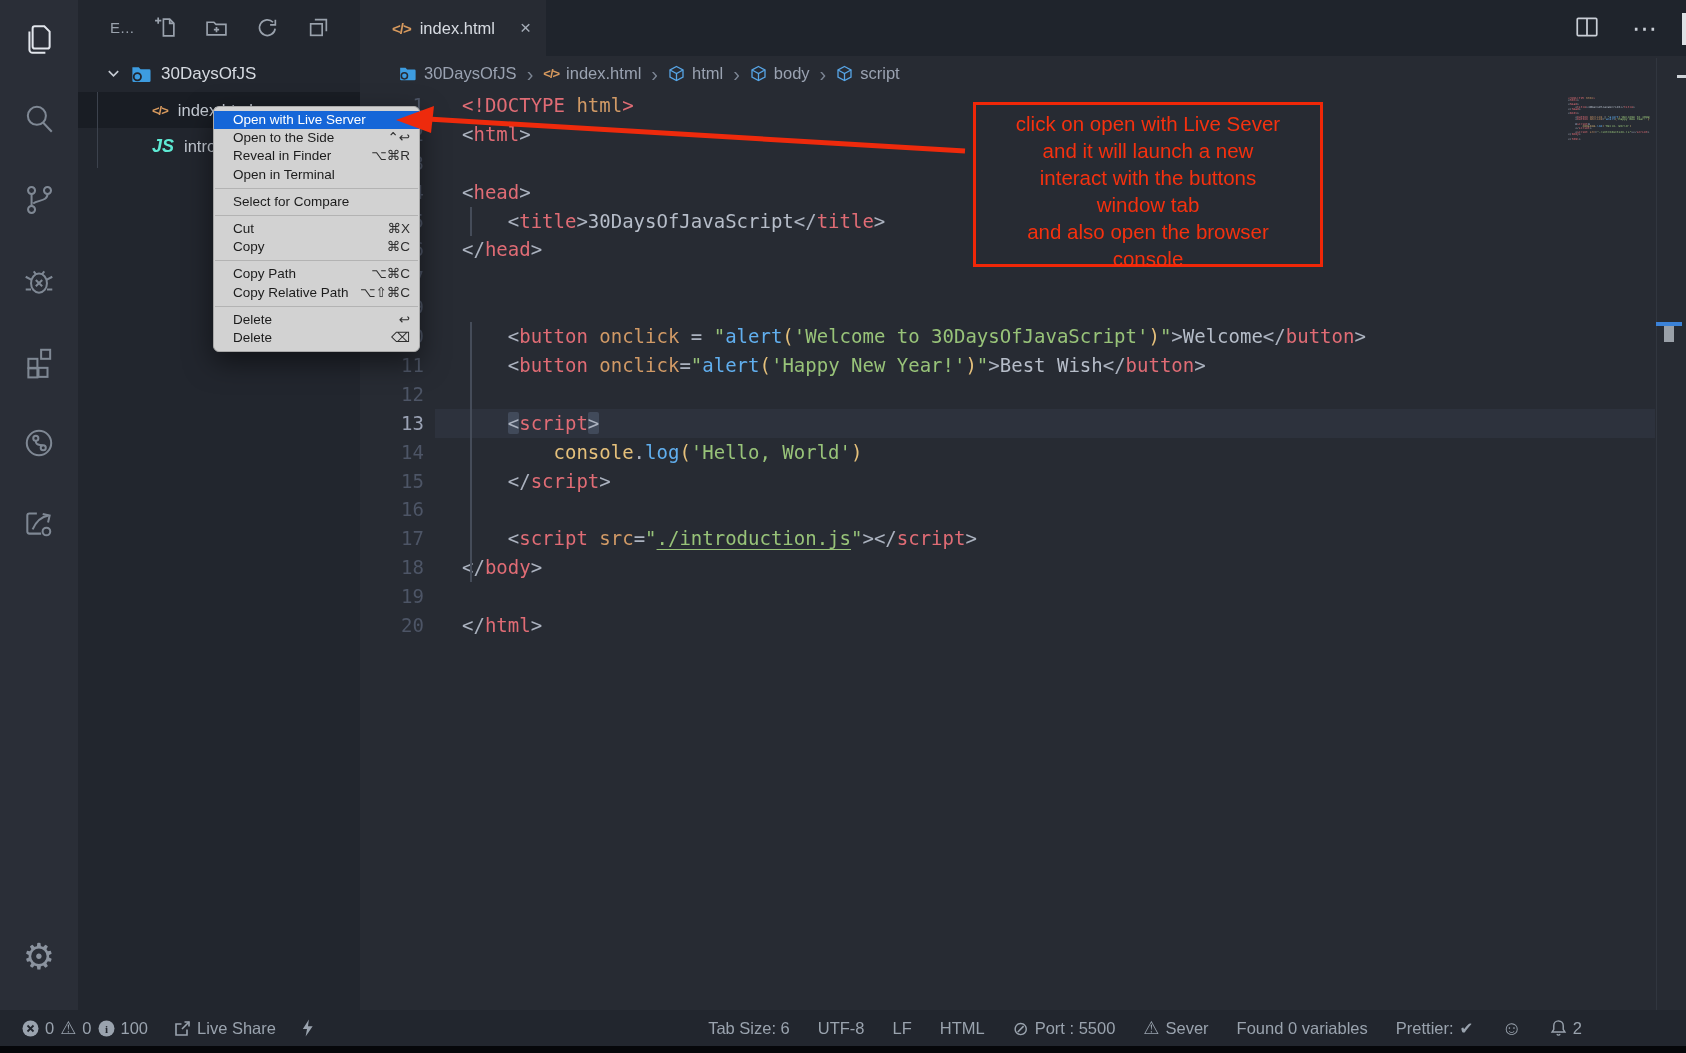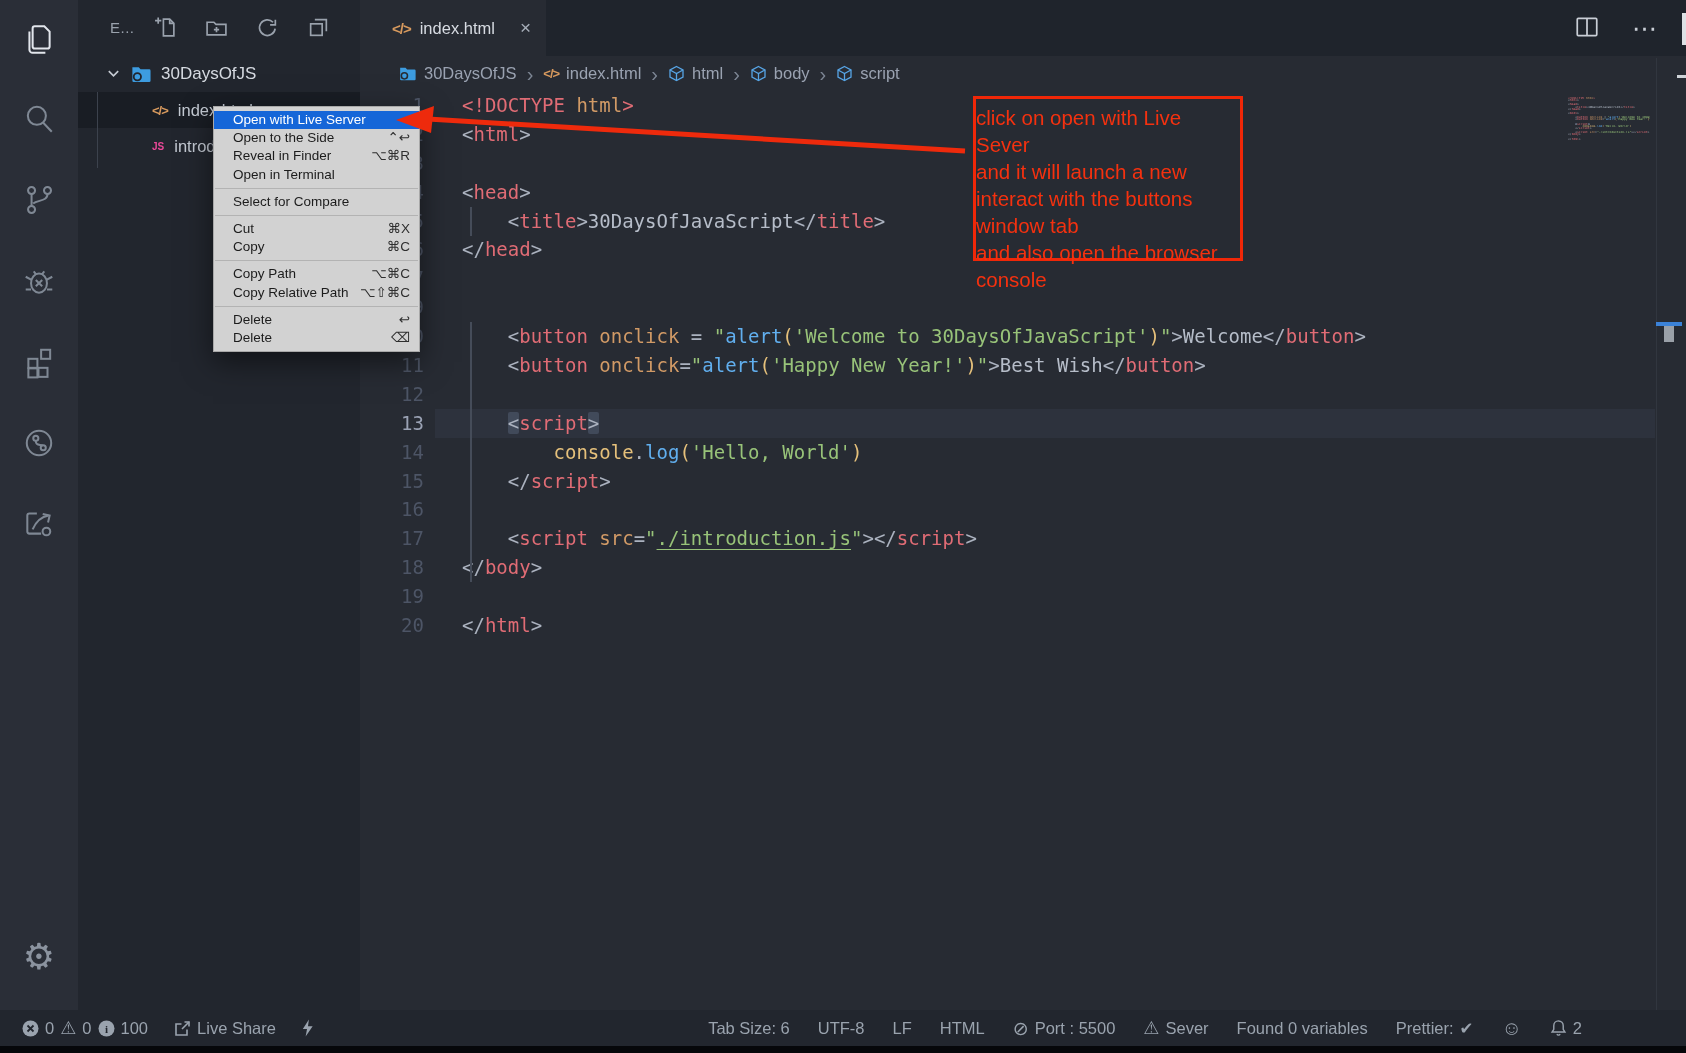--- a/index.html
+++ b/index.html
@@ -19,21 +19,21 @@
   #sb-header { height:55px; display:flex; align-items:center; padding-left:32px; color:#9aa2ad; }
   #sb-title { font-size:15px; width:43px; letter-spacing:.5px; }
   .sb-tool { width:25px; height:25px; margin-right:26px; display:flex; align-items:center; justify-content:center; cursor:pointer; }
   .sb-tool svg { stroke:#9aa2ad; fill:none; stroke-width:1.6; }
   #root-row { height:37px; display:flex; align-items:center; padding-left:28px; gap:9px;
               color:#d6dae1; font-size:17px; cursor:pointer; }
   .file-row { height:36px; display:flex; align-items:center; padding-left:74px; gap:10px;
               color:#c3c9d2; font-size:16.5px; cursor:pointer; white-space:nowrap; }
   .file-row.selected { background:#191d24; }
   .html-glyph { color:#d89a5e; font-weight:bold; font-size:13px; letter-spacing:-1px; }
-  .js-glyph { color:#ec4899; font-weight:bold; font-size:10px; }
+  .js-glyph { color:#5eead4; font-weight:bold; font-size:18px;font-style:italic; }
   #tree-guide { position:absolute; left:19px; top:92px; width:1px; height:76px; background:#3c424d; }
 
   
   #editor { position:absolute; left:360px; top:0; right:0; height:1046px; background:#272b33; }
   #tab-bar { height:56px; background:#1f242c; display:flex; }
   #tab-active { width:186px; background:#272b33; display:flex; align-items:center; padding-left:32px;
                 gap:9px; color:#d7dbe2; font-size:16.5px; cursor:pointer; }
   #tab-close { margin-left:16px; color:#a6adb8; font-size:19px; cursor:pointer; }
   .tab-action { position:absolute; top:14px; color:#c3c9d2; cursor:pointer; }
   #split-icon { left:1214px; }
@@ -64,31 +64,31 @@
   .mini-line { height:2.15px; font-family:"DejaVu Sans Mono",monospace; font-size:3px;
                line-height:2.15px; white-space:pre; overflow:hidden; }
   #scroll-divider { position:absolute; left:1656px; top:58px; width:1px; height:952px; background:#31363f; }
   #scroll-blue { position:absolute; left:1656px; top:322px; width:26px; height:4px; background:#3b82d8; }
   #scroll-thumb { position:absolute; left:1664px; top:326px; width:10px; height:16px; background:#9aa0a8; cursor:grab; }
   #edge-strip-a { position:absolute; left:1682px; top:13px; width:4px; height:32px; background:#dde1e5; }
   #edge-strip-b { position:absolute; left:1677px; top:75px; width:9px; height:3px; background:#cfd4d9; }
 
   
   #context-menu { position:absolute; left:213px; top:106px; width:207px; background:#d2d2d2;
-                  border:1px solid #a8a8a8; border-radius:0; padding:4px 0; z-index:50;
+                  border:1px solid #a8a8a8; border-radius:6px; padding:4px 0; z-index:50;
                   box-shadow:0 10px 28px rgba(0,0,0,.5); font-size:13.5px; color:#1c1c1c; }
   .menu-item { height:18.2px; line-height:18.2px; display:flex; justify-content:space-between;
                padding:0 9px 0 19px; cursor:pointer; white-space:nowrap; }
   .menu-item.hl { background:#1566d8; color:#fff; }
   .mi-sc { color:#2e2e2e; } .menu-item.hl .mi-sc { color:#fff; }
   .menu-sep { height:1px; background:#b3b3b3; margin:4px 1px; }
 
   
-  #annotation { position:absolute; left:973px; top:96px; width:270px; height:165px;
-                border:3px solid #f02708; z-index:40; padding-top:5px;
+  #annotation { position:absolute; left:973px; top:102px; width:350px; height:165px;
+                border:3px solid #f02708; z-index:40; text-align:center; padding-top:5px;
                 font-size:20.5px; line-height:27px; color:#f5310f; }
   #arrow-overlay { position:absolute; left:0; top:0; width:1686px; height:1053px;
                    z-index:60; pointer-events:none; }
 
   
   #status-bar { position:absolute; left:0; top:1010px; width:1686px; height:36px; background:#22262e;
                 display:flex; align-items:center; font-size:16.5px; color:#9aa3ae; z-index:4; }
   .st-item { display:flex; align-items:center; gap:6px; cursor:pointer; white-space:nowrap; }
   #st-left { display:flex; align-items:center; gap:10px; padding-left:22px; }
   #st-right { display:flex; align-items:center; gap:28px; margin-left:auto; padding-right:104px; }

